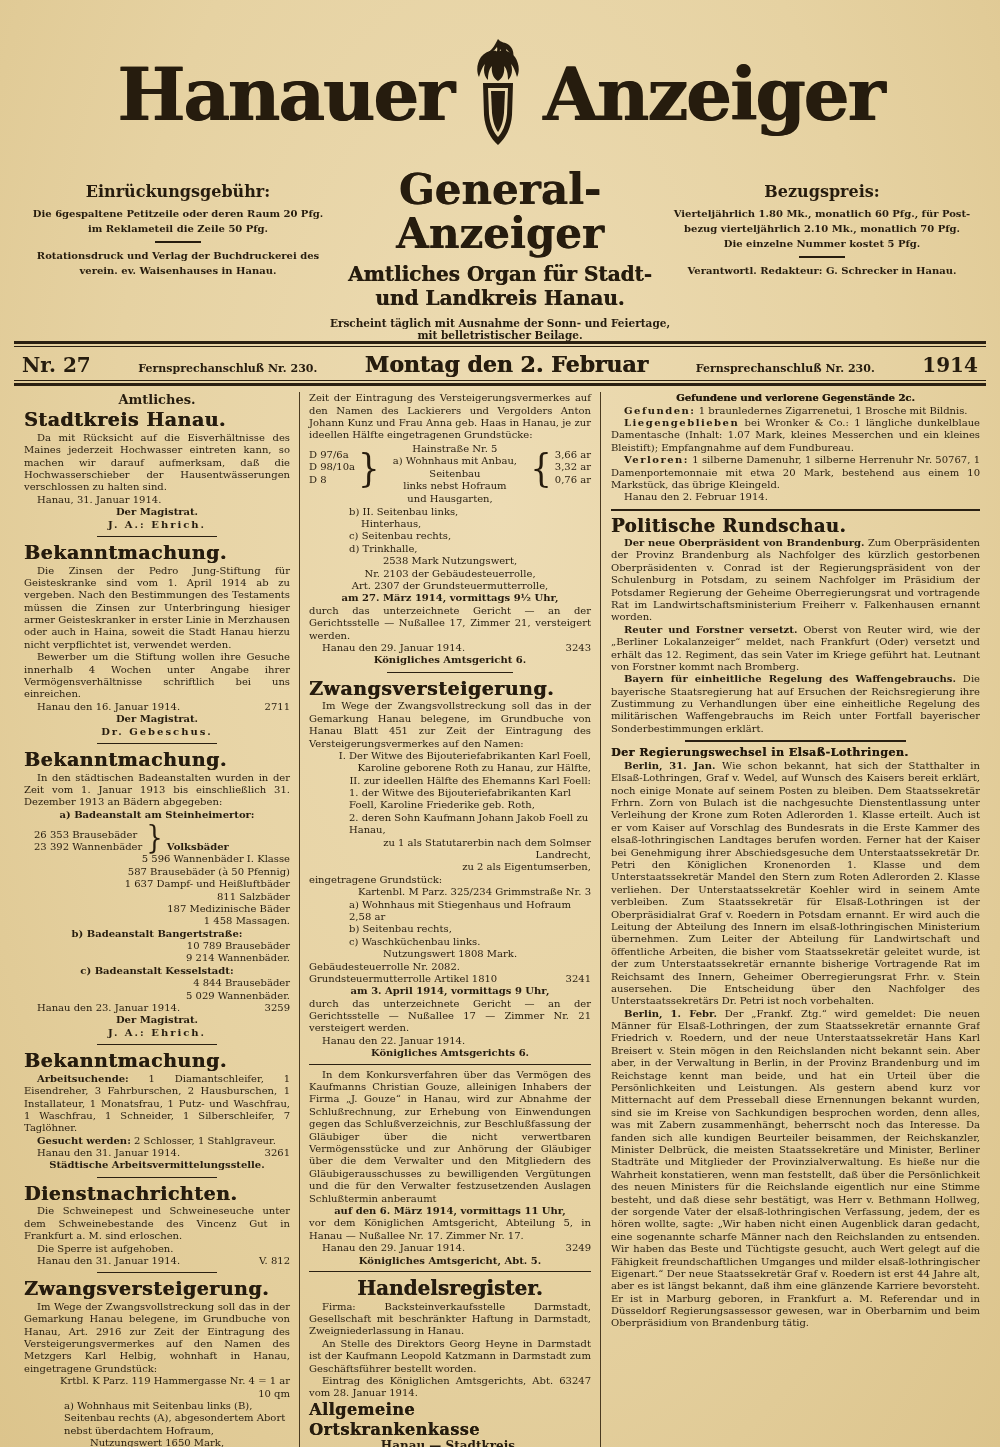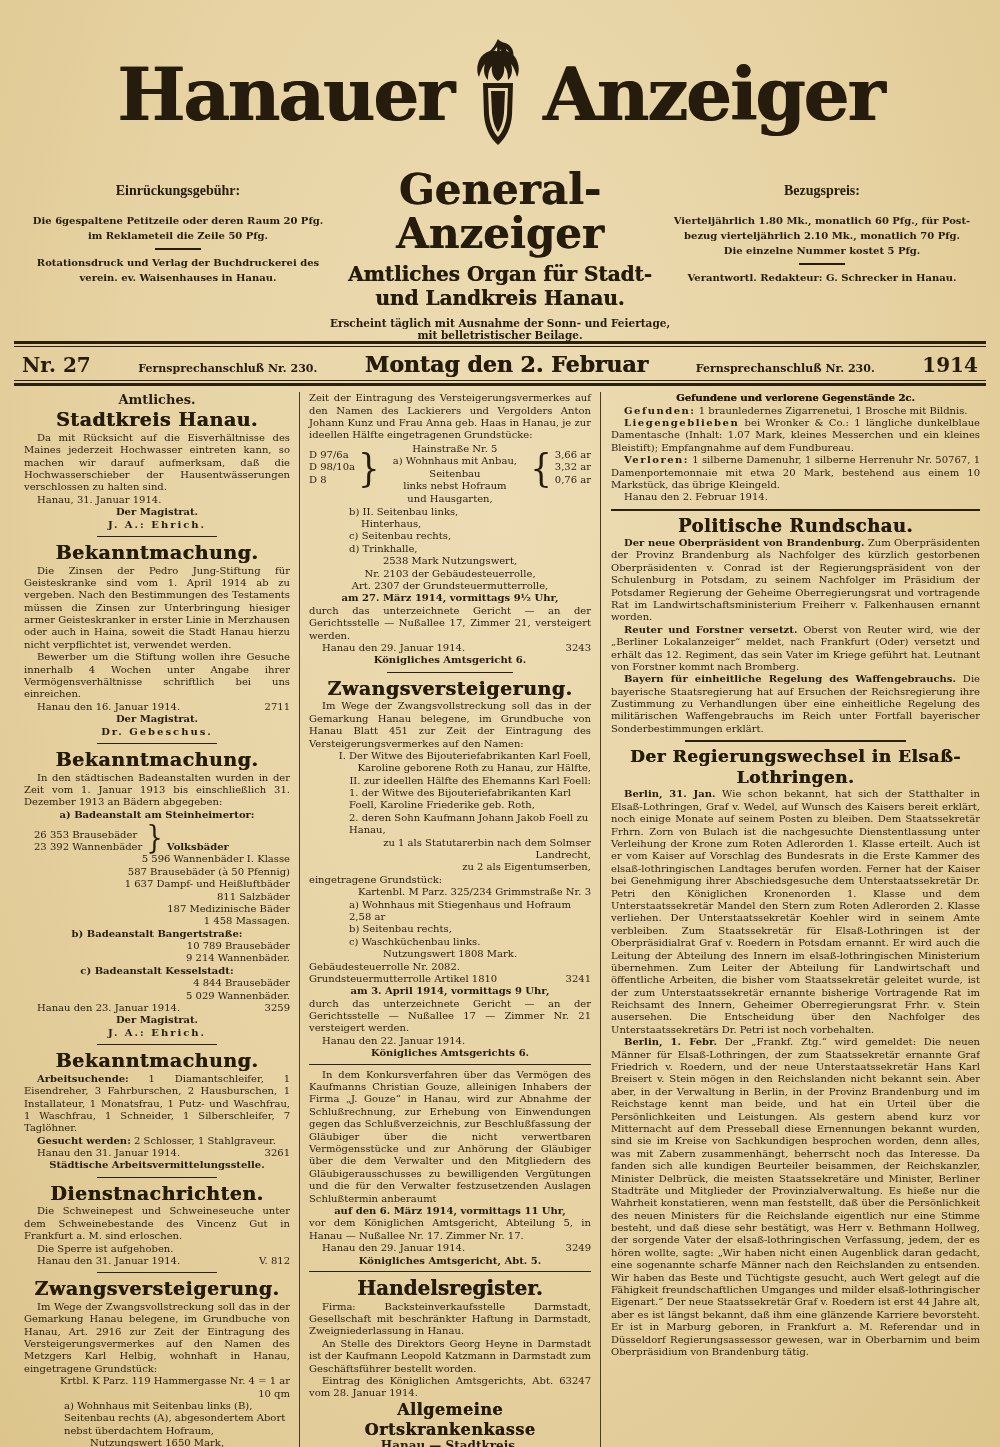--- a/index.html
+++ b/index.html
@@ -11,21 +11,21 @@
     font-family:"DejaVu Serif","Liberation Serif",serif;
   }
   
   .masthead{display:flex;align-items:center;justify-content:center;padding:26px 40px 0 40px;height:138px;}
   .mast-title{font-size:72px;font-weight:bold;line-height:1;letter-spacing:-2px;
     text-shadow:1px 0 #261c0e;white-space:nowrap;}
   .crest{margin:0 14px;flex:0 0 auto;}
   
   .subhead{display:flex;padding:4px 28px 0 28px;align-items:stretch;}
   .sbox{width:300px;font-size:10px;line-height:1.5;text-align:center;font-weight:bold;padding-top:12px;}
-  .sbox .bx-head{font-size:14px;margin-bottom:12px;font-family:Liberation Serif, serif;}
+  .sbox .bx-head{font-size:16px;margin-bottom:2px;}
   .mini-rule{width:46px;border-top:2px solid #261c0e;margin:5px auto;}
   .scenter{flex:1;text-align:center;}
   .subtitle{font-size:42px;font-weight:bold;line-height:1.05;text-shadow:0.5px 0 #261c0e;}
   .organ{font-size:20px;font-weight:bold;margin-top:6px;text-shadow:0.4px 0 #261c0e;}
   .publish{font-size:10.5px;font-weight:bold;margin-top:7px;}
   
   .rule-wrap{padding:0 14px;}
   .r-thick{border-top:3px solid #2a2012;}
   .r-thin{border-top:1px solid #2a2012;}
   .gap1{height:2px;}
@@ -35,21 +35,21 @@
   .dl-date{font-size:22px;font-weight:bold;text-shadow:0.5px 0 #261c0e;}
   
   .content{display:flex;padding:6px 20px 0 24px;height:1122px;overflow:hidden;}
   .col{font-size:10px;line-height:1.24;text-align:justify;overflow:hidden;}
   .col1{width:266px;padding-right:9px;}
   .col2{width:282px;border-left:1px solid #4a3a20;padding:0 9px;}
   .col3{flex:1;border-left:1px solid #4a3a20;padding-left:10px;}
   .col p{margin:0;}
   .pp{text-indent:13px;}
   .h-kick{font-size:13px;font-weight:bold;text-align:center;margin:1px 0 0 0;}
-  .h-big{font-size:19px;font-weight:bold;text-align:center;margin:2px 0 3px 0;letter-spacing:0.5px;text-shadow:0.4px 0 #261c0e;}
+  .h-big{font-size:19px;font-weight:bold;text-align:left;margin:2px 0 3px 0;letter-spacing:0.5px;text-shadow:0.4px 0 #261c0e;}
   .h-med{font-size:20px;font-weight:bold;text-align:center;margin:2px 0 3px 0;text-shadow:0.3px 0 #261c0e;}
   .h-sm{font-size:12px;font-weight:bold;text-align:center;margin:0;}
   .sec-rule{width:45%;border-top:1px solid #2a2012;margin:5px auto 4px auto;}
   .full-rule{border-top:1px solid #2a2012;margin:4px 0;}
   .full-rule2{border-top:2px solid #2a2012;margin:5px 0 4px 0;}
   .sig{text-align:center;font-weight:bold;margin:0;}
   .sig-sp{letter-spacing:2px;}
   .dr{display:flex;justify-content:space-between;}
   .dr .d{text-indent:13px;}
   .when{text-align:center;font-weight:bold;margin:1px 0;}
@@ -328,20 +328,20 @@
 
       <div>
         <p class="h-big" style="font-size:18px">Politische Rundschau.</p>
         <p class="pp"><b class="lead">Der neue Oberpräsident von Brandenburg.</b> <span>Zum Oberpräsidenten der Provinz Brandenburg als Nachfolger des kürzlich gestorbenen Oberpräsidenten v. Conrad ist der Regierungspräsident von der Schulenburg in Potsdam, zu seinem Nachfolger im Präsidium der Potsdamer Regierung der Geheime Oberregierungsrat und vortragende Rat im Landwirtschaftsministerium Freiherr v. Falkenhausen ernannt worden.</span></p>
         <p class="pp"><b class="lead">Reuter und Forstner versetzt.</b> <span>Oberst von Reuter wird, wie der „Berliner Lokalanzeiger“ meldet, nach Frankfurt (Oder) versetzt und erhält das 12. Regiment, das sein Vater im Kriege geführt hat. Leutnant von Forstner kommt nach Bromberg.</span></p>
         <p class="pp"><b class="lead">Bayern für einheitliche Regelung des Waffengebrauchs.</b> <span>Die bayerische Staatsregierung hat auf Ersuchen der Reichsregierung ihre Zustimmung zu Verhandlungen über eine einheitliche Regelung des militärischen Waffengebrauchs im Reich unter Fortfall bayerischer Sonderbestimmungen erklärt.</span></p>
         <div class="sec-rule" style="border-top-width:2px;width:60%"></div>
       </div>
 
       <div>
-        <p class="h-big" style="font-size:17px">Der Regierungswechsel in Elsaß-Lothringen.</p>
+        <p class="h-big" style="font-size:11px">Der Regierungswechsel in Elsaß-Lothringen.</p>
         <p class="pp"><b class="lead">Berlin, 31. Jan.</b> <span>Wie schon bekannt, hat sich der Statthalter in Elsaß-Lothringen, Graf v. Wedel, auf Wunsch des Kaisers bereit erklärt, noch einige Monate auf seinem Posten zu bleiben. Dem Staatssekretär Frhrn. Zorn von Bulach ist die nachgesuchte Dienstentlassung unter Verleihung der Krone zum Roten Adlerorden 1. Klasse erteilt. Auch ist er vom Kaiser auf Vorschlag des Bundesrats in die Erste Kammer des elsaß-lothringischen Landtages berufen worden. Ferner hat der Kaiser bei Genehmigung ihrer Abschiedsgesuche dem Unterstaatssekretär Dr. Petri den Königlichen Kronenorden 1. Klasse und dem Unterstaatssekretär Mandel den Stern zum Roten Adlerorden 2. Klasse verliehen. Der Unterstaatssekretär Koehler wird in seinem Amte verbleiben. Zum Staatssekretär für Elsaß-Lothringen ist der Oberpräsidialrat Graf v. Roedern in Potsdam ernannt. Er wird auch die Leitung der Abteilung des Innern im elsaß-lothringischen Ministerium übernehmen. Zum Leiter der Abteilung für Landwirtschaft und öffentliche Arbeiten, die bisher vom Staatssekretär geleitet wurde, ist der zum Unterstaatssekretär ernannte bisherige Vortragende Rat im Reichsamt des Innern, Geheimer Oberregierungsrat Frhr. v. Stein ausersehen. Die Entscheidung über den Nachfolger des Unterstaatssekretärs Dr. Petri ist noch vorbehalten.</span></p>
         <p class="pp"><b class="lead">Berlin, 1. Febr.</b> <span>Der „Frankf. Ztg.“ wird gemeldet: Die neuen Männer für Elsaß-Lothringen, der zum Staatssekretär ernannte Graf Friedrich v. Roedern, und der neue Unterstaatssekretär Hans Karl Breisert v. Stein mögen in den Reichslanden nicht bekannt sein. Aber aber, in der Verwaltung in Berlin, in der Provinz Brandenburg und im Reichstage kennt man beide, und hat ein Urteil über die Persönlichkeiten und Leistungen. Als gestern abend kurz vor Mitternacht auf dem Presseball diese Ernennungen bekannt wurden, sind sie im Kreise von Sachkundigen besprochen worden, denn alles, was mit Zabern zusammenhängt, beherrscht noch das Interesse. Da fanden sich alle kundigen Beurteiler beisammen, der Reichskanzler, Minister Delbrück, die meisten Staatssekretäre und Minister, Berliner Stadträte und Mitglieder der Provinzialverwaltung. Es hieße nur die Wahrheit konstatieren, wenn man feststellt, daß über die Persönlichkeit des neuen Ministers für die Reichslande eigentlich nur eine Stimme besteht, und daß diese sehr bestätigt, was Herr v. Bethmann Hollweg, der sorgende Vater der elsaß-lothringischen Verfassung, jedem, der es hören wollte, sagte: „Wir haben nicht einen Augenblick daran gedacht, eine sogenannte scharfe Männer nach den Reichslanden zu entsenden. Wir haben das Beste und Tüchtigste gesucht, auch Wert gelegt auf die Fähigkeit freundschaftlichen Umganges und milder elsaß-lothringischer Eigenart.“ Der neue Staatssekretär Graf v. Roedern ist erst 44 Jahre alt, aber es ist längst bekannt, daß ihm eine glänzende Karriere bevorsteht. Er ist in Marburg geboren, in Frankfurt a. M. Referendar und in Düsseldorf Regierungsassessor gewesen, war in Oberbarnim und beim Oberpräsidium von Brandenburg tätig.</span></p>
       </div>
     </div>
 
   </div>
 </div>
 
 </body></html>

